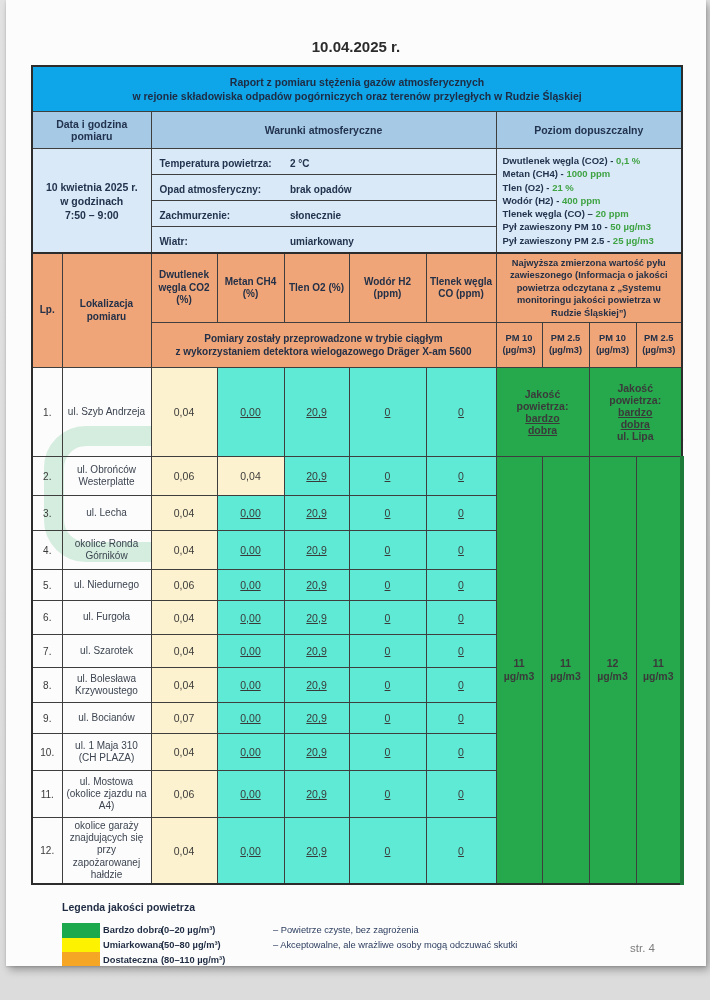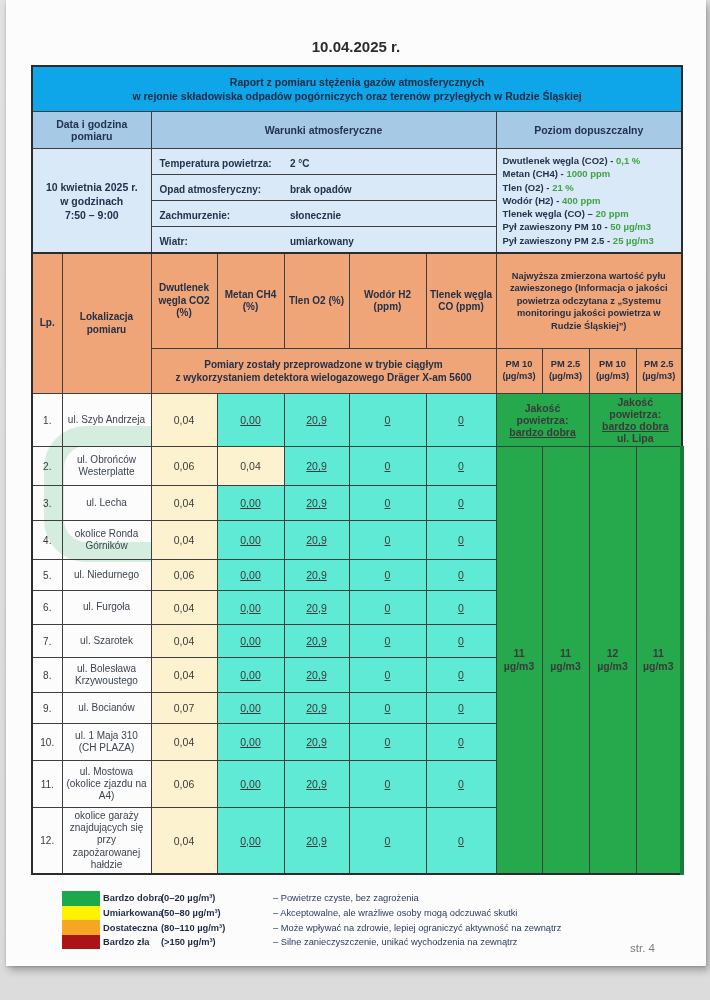--- a/index.html
+++ b/index.html
@@ -57,36 +57,36 @@
   .wv{font-size:10px;font-weight:bold;color:#22334e;}
   .limits-cell{text-align:left !important;padding:3px 6px !important;}
   .limits-cell div{font-size:9.5px;font-weight:bold;line-height:13.2px;white-space:nowrap;}
   .ll{color:#22334e;}
   .lv{color:#3fa344;}
   
   .main-table th{
     background:#f0a578;color:#233047;font-weight:bold;
   }
   .hdr1 th{height:64px;font-size:10px;line-height:12.5px;}
-  .pm-main{font-size:9.3px !important;line-height:12.6px !important;padding:15px 4px !important;}
+  .pm-main{font-size:9.3px !important;line-height:12.6px !important;padding:2px 4px !important;}
   .hdr2 .note{
     background:#f0a578;height:42px;
     font-size:10px;font-weight:bold;color:#233047;line-height:13.5px;
   }
   .hdr2 .pmc{height:42px;font-size:9.3px;line-height:11.8px;padding:1px !important;}
   
   .main-table td{font-size:10.5px;color:#3a3a3a;}
   td.lp{background:transparent;font-size:10px;}
   td.loc{background:transparent;font-size:10px;color:#3c4450;line-height:12.2px;padding:2px 3px !important;}
   td.cream{background:#fdf2cf;}
   td.grn{background:#5eead4;text-decoration:underline;}
   .q-cell{
     background:#26a94d;
     font-size:9.3px;font-weight:bold;color:#075f2b;line-height:12px;
-    padding:2px !important;
+    padding:14px !important;
   }
   .q-cell .qu{text-decoration:underline;}
   .pm-merged{
     background:#26a94d;color:#101010;font-weight:bold;font-size:9.8px;line-height:13px;
   }
   .pm-merged.last{border-right:4px solid #1d7c39;}
   .r1 td{height:42px;} .r2 td{height:34px;} .r3 td{height:30px;}
   .r4 td{height:34px;} .r5 td{height:26px;} .r6 td{height:29px;}
   .r7 td{height:28px;} .r8 td{height:30px;} .r9 td{height:26px;}
   .r10 td{height:32px;} .r11 td{height:42px;} .r12 td{height:60px;}
@@ -341,37 +341,37 @@
       <td class="cream">0,04</td>
       <td class="grn">0,00</td>
       <td class="grn">20,9</td>
       <td class="grn">0</td>
       <td class="grn">0</td>
     </tr>
     </tbody>
   </table>
 
   <div class="legend">
+    <div class="legend-title">Legenda jakości powietrza</div>
     <div class="legend-row">
       <div class="sw" style="background: rgb(28, 168, 76);"></div>
       <div class="lg-label">Bardzo dobra</div>
       <div class="lg-range">(0–20 µg/m³)</div>
       <div class="lg-desc">– Powietrze czyste, bez zagrożenia</div>
     </div>
     <div class="legend-row">
       <div class="sw" style="background: rgb(253, 242, 0);"></div>
       <div class="lg-label">Umiarkowana</div>
       <div class="lg-range">(50–80 µg/m³)</div>
       <div class="lg-desc">– Akceptowalne, ale wrażliwe osoby mogą odczuwać skutki</div>
     </div>
     <div class="legend-row">
       <div class="sw" style="background: rgb(246, 166, 37);"></div>
       <div class="lg-label">Dostateczna</div>
       <div class="lg-range">(80–110 µg/m³)</div>
-      <div class="lg-desc">– Może wpływać na zdrowie, lepiej ograniczyć aktywność na zewnątrz</div>
     </div>
     <div class="legend-row">
       <div class="sw" style="background: rgb(170, 19, 24);"></div>
       <div class="lg-label">Bardzo zła</div>
       <div class="lg-range">(&gt;150 µg/m³)</div>
       <div class="lg-desc">– Silne zanieczyszczenie, unikać wychodzenia na zewnątrz</div>
     </div>
   </div>
 
   <div class="footer">str. 4</div>

